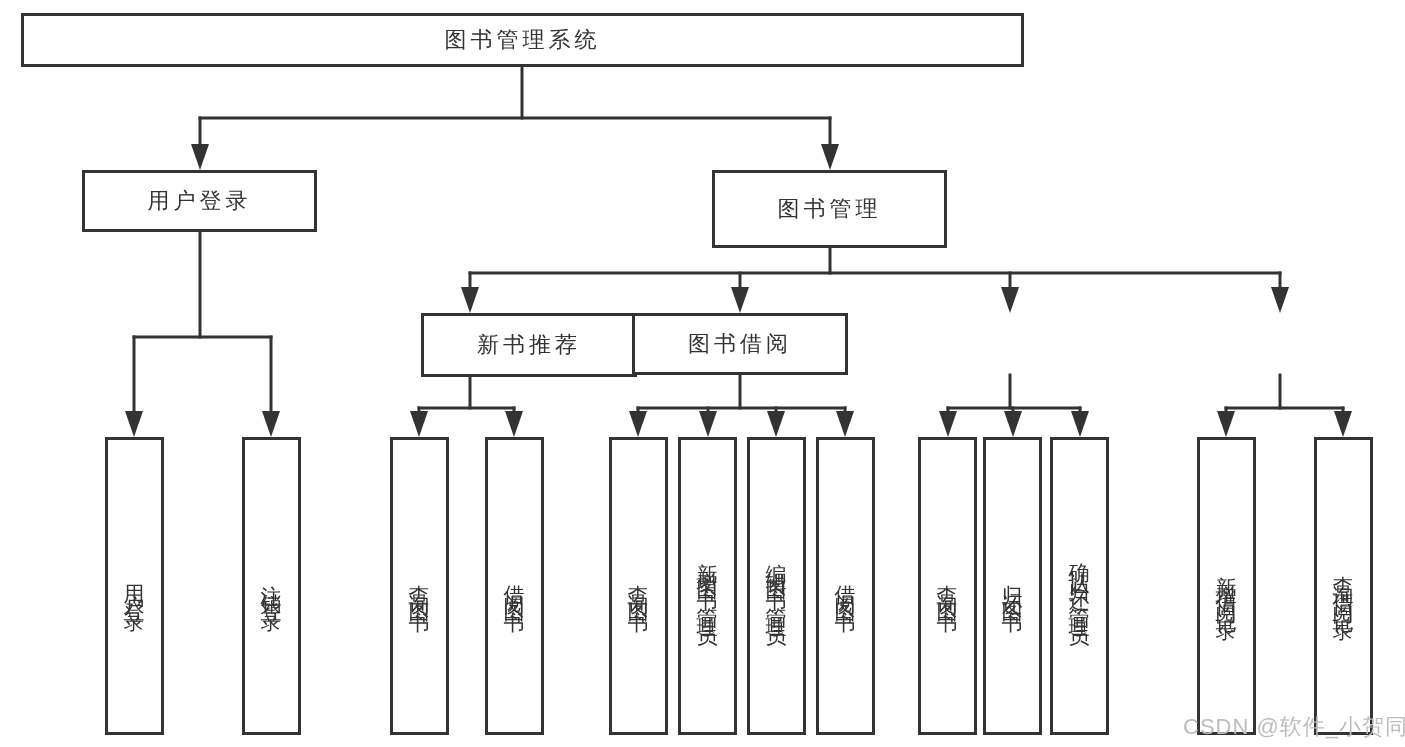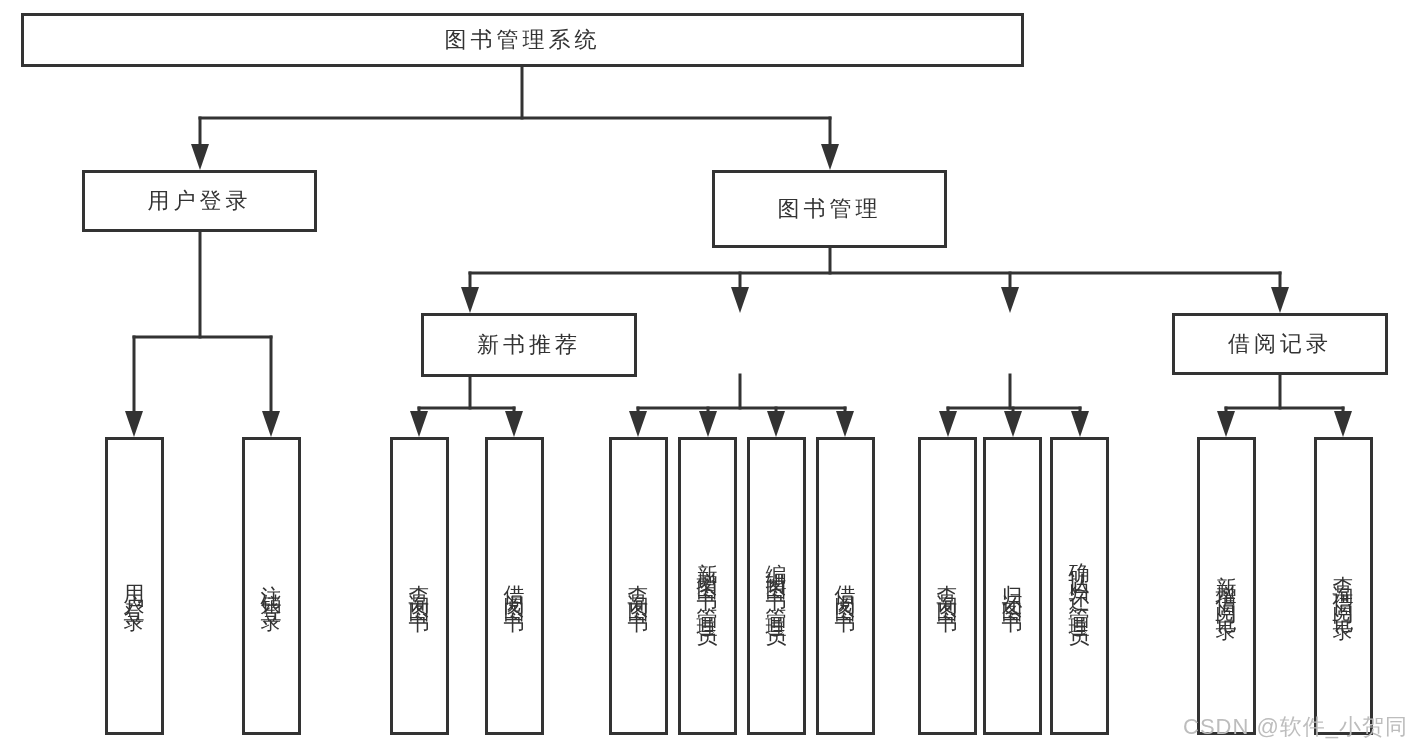--- a/index.html
+++ b/index.html
@@ -138,21 +138,21 @@
       <polygon points="1334,411 1352,411 1343,437"></polygon>
     </g>
   </svg>
 
   <div class="box hbox" style="left:21px; top:13px; width:1003px; height:54px;">图书管理系统</div>
 
   <div class="box hbox" style="left:82px; top:170px; width:235px; height:62px;">用户登录</div>
   <div class="box hbox" style="left:712px; top:170px; width:235px; height:78px;">图书管理</div>
 
   <div class="box hbox" style="left:380px; top:313px; width:216px; height:64px;margin-left:41px;">新书推荐</div>
-  <div class="box hbox" style="left:1172px; top:313px; width:216px; height:62px;">借阅记录</div>
+  <div class="box hbox" style="left:632px; top:313px; width:216px; height:62px;">图书借阅</div>
 
   <div class="box vbox" style="left:105px; top:437px; width:59px; height:298px;">用户登录</div>
   <div class="box vbox" style="left:242px; top:437px; width:59px; height:298px;">注销登录</div>
 
   <div class="box vbox" style="left:390px; top:437px; width:59px; height:298px;">查询图书</div>
   <div class="box vbox" style="left:485px; top:437px; width:59px; height:298px;">借阅图书</div>
 
   <div class="box vbox" style="left:609px; top:437px; width:59px; height:298px;">查询图书</div>
   <div class="box vbox" style="left:678px; top:437px; width:59px; height:298px;">新增图书（管理员）</div>
   <div class="box vbox" style="left:747px; top:437px; width:59px; height:298px;">编辑图书（管理员）</div>

